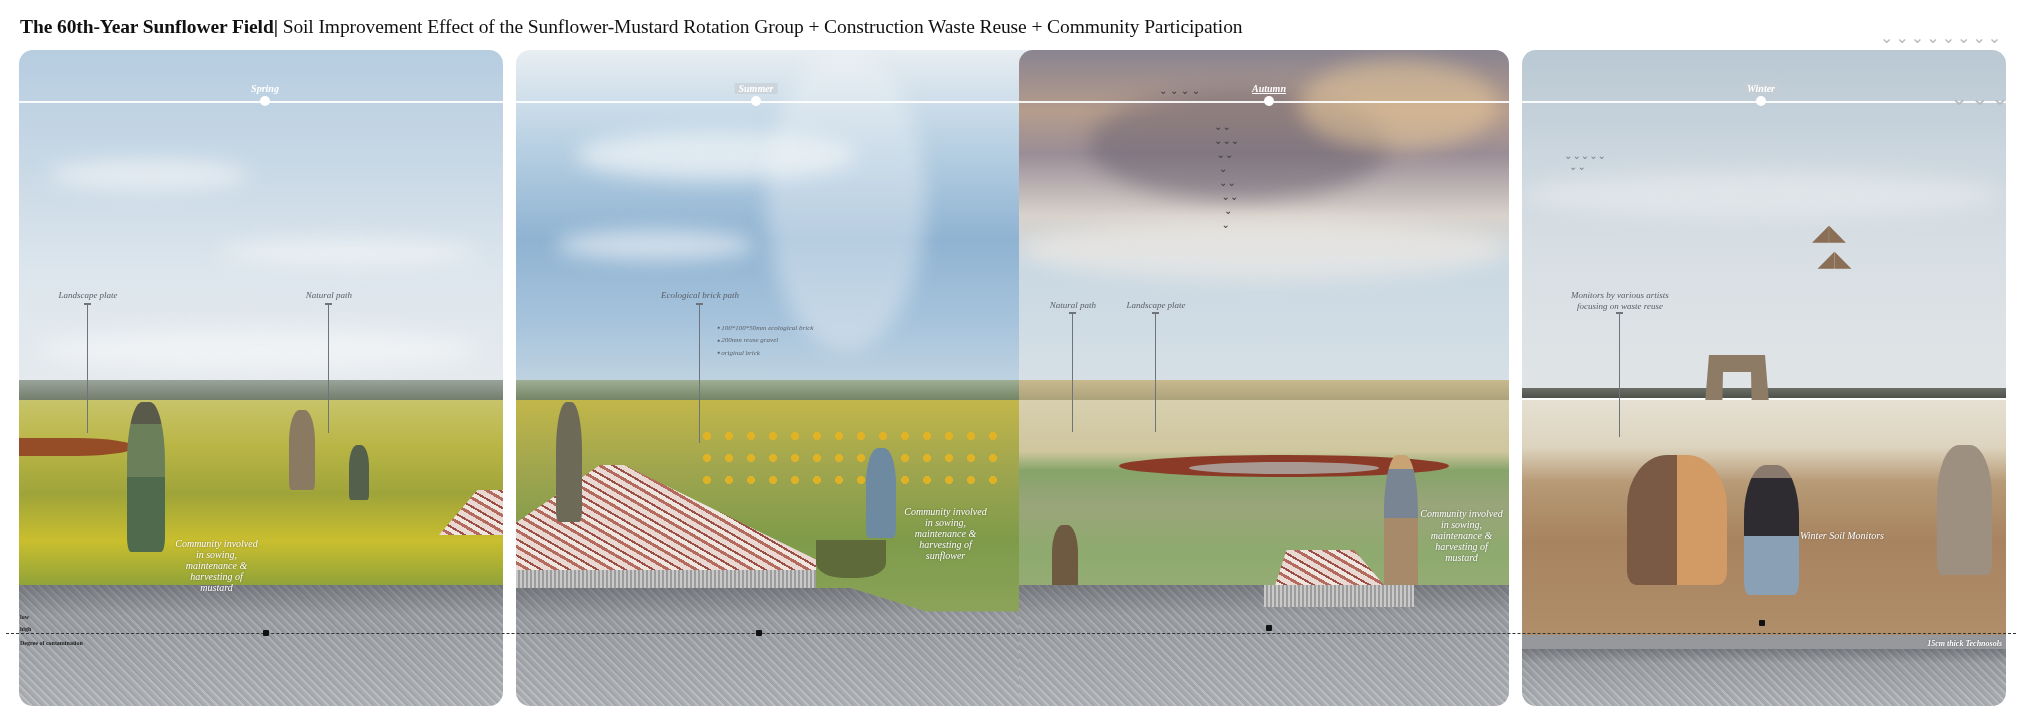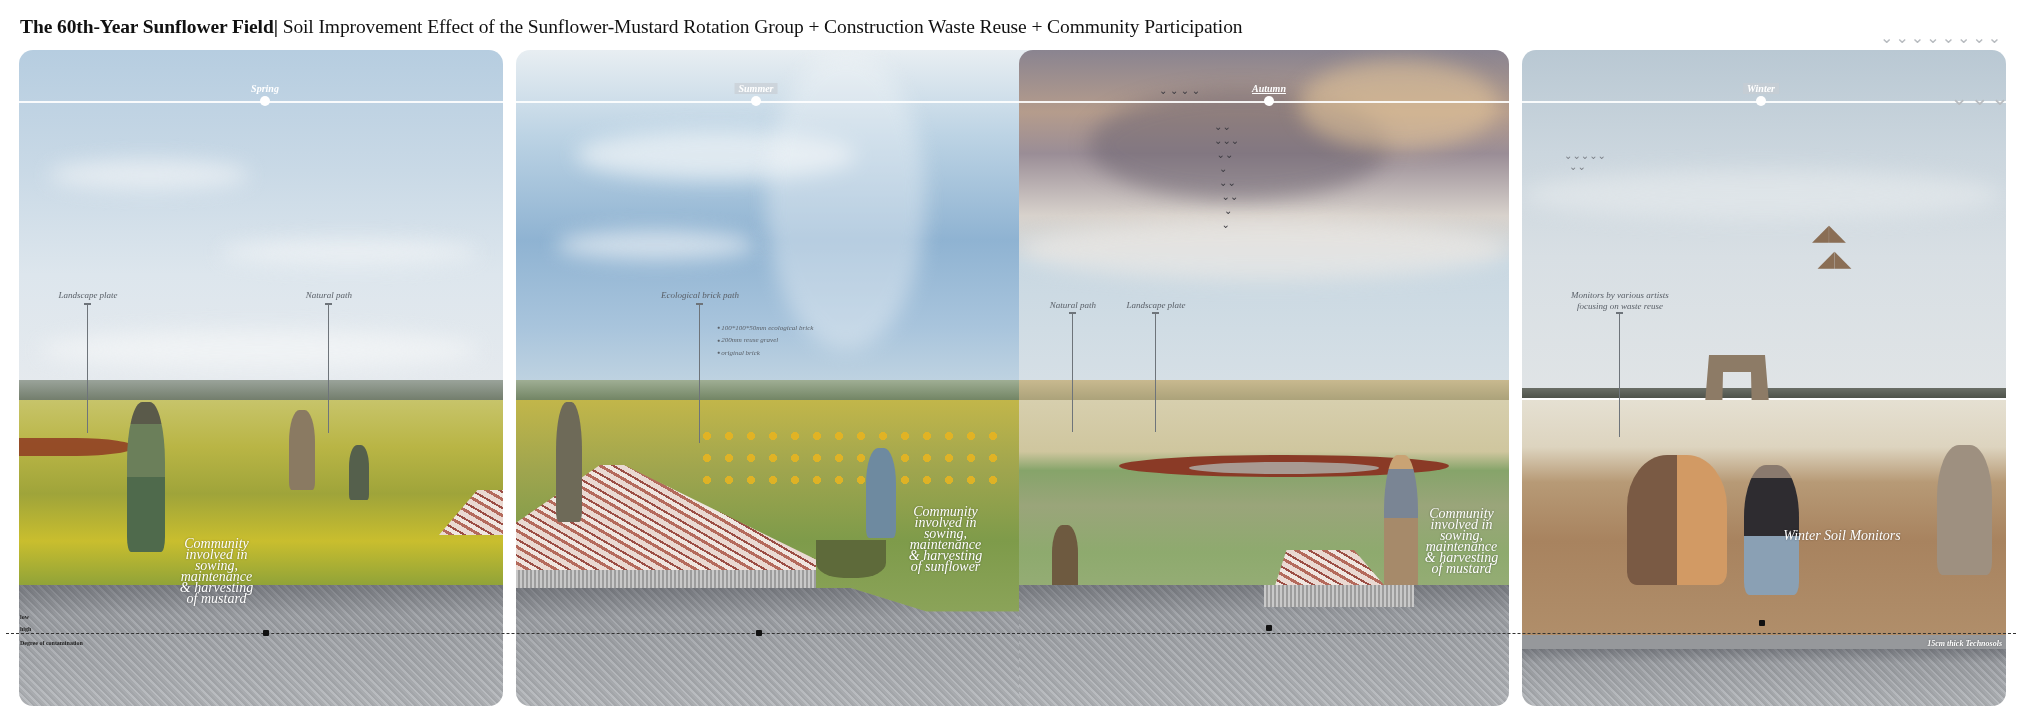--- a/index.html
+++ b/index.html
@@ -56,21 +56,21 @@
     color: #fff; padding: 0 4px; transform: translateX(-50%);
   }
   .season-label.boxed { background: rgba(200,205,210,.65); }
 
   .callout { position: absolute; font-size: 9px; font-style: italic; color: #5a6068; white-space: nowrap; transform: translateX(-50%); text-align: center; line-height: 11px; }
   .leader { position: absolute; width: 1px; background: #6e747a; }
   .leader::before { content:""; position:absolute; left:-3px; top:0; width:7px; height:2px; background:#6e747a; }
   .sublist { position: absolute; font-size: 7px; font-style: italic; color: #5a6068; line-height: 12px; }
   .sublist div::before { content:"● "; font-size: 5px; vertical-align: middle; }
 
-  .caption { position: absolute; font-size: 14px; font-style: italic; color: #fff; line-height: 11px; text-align: center; text-shadow: 0 0 2px rgba(0,0,0,.4); }
+  .caption { position: absolute; font-size: 10px; font-style: italic; color: #fff; line-height: 11px; text-align: center; text-shadow: 0 0 2px rgba(0,0,0,.4); }
 
   .dashed { position: absolute; left: 6px; width: 2010px; top: 633px; border-top: 1px dashed #333; }
   .dash-dot { position: absolute; top: 630px; width: 6px; height: 6px; background: #111; border-radius: 1px; }
 
   .legend-small { position: absolute; font-size: 6px; font-weight: bold; color: #222; }
 
   .person { position: absolute; border-radius: 40% 40% 10% 10%; }
   .bird { position: absolute; color: #3b3a40; font-size: 10px; }
   .flock { position: absolute; color: #b8bcc0; font-size: 16px; letter-spacing: 2px; }
 

